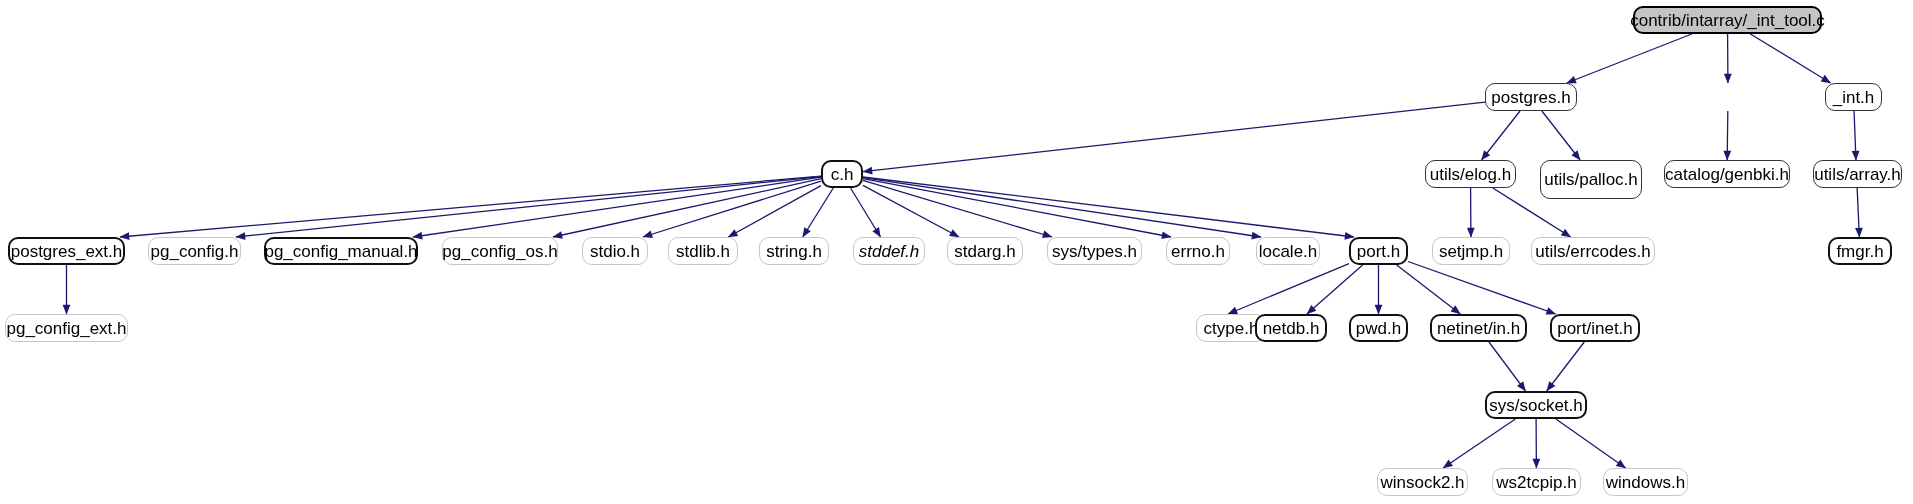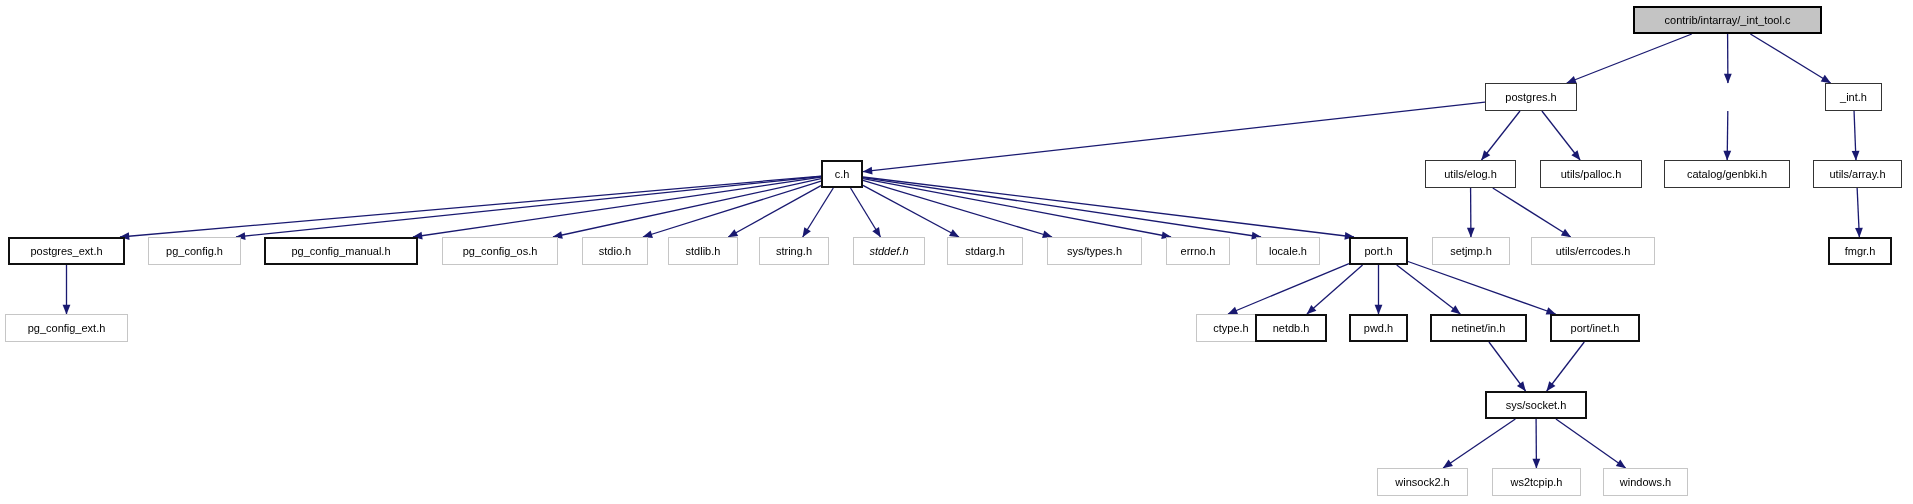--- a/index.html
+++ b/index.html
@@ -9,22 +9,22 @@
     position: relative; overflow: hidden;
     font-family: "Liberation Sans", "DejaVu Sans", sans-serif;
   }
   #canvas { position: absolute; inset: 0; width: 1913px; height: 504px; }
   #edges { position: absolute; left: 0; top: 0; width: 1913px; height: 504px; display: block; }
   #nodes { position: absolute; left: 0; top: 0; width: 100%; height: 100%; }
   .node {
     position: absolute; box-sizing: border-box;
     display: flex; align-items: center; justify-content: center;
     background: #ffffff; color: var(--text, #000);
-    font-size: 11px; line-height: 1; white-space: nowrap;
-    cursor: pointer; z-index: 2;
+    font-size: 17px; line-height: 1; white-space: nowrap;
+    cursor: pointer; z-index: 2; border-radius: 10px;
   }
   .node.root   { background: var(--root-fill, #c4c4c4); border: 2px solid #000; }
   .node.strong { border: 2px solid var(--border-strong, #111); }
   .node.normal { border: 1.5px solid var(--border-normal, #333); }
   .node.leaf   { border: 1.5px solid var(--border-leaf, #c6c6c6); }
 </style>
 </head>
 <body style="background: rgb(255, 255, 255);">
 
 <div id="canvas">
@@ -71,21 +71,21 @@
         <line x1="1536.090909090909" y1="419" x2="1536.409090909091" y2="468" stroke="#191970" stroke-width="1.3" marker-end="url(#arrowhead)"></line>
         <line x1="1555.909090909091" y1="419" x2="1625.590909090909" y2="468" stroke="#191970" stroke-width="1.3" marker-end="url(#arrowhead)"></line>
       </g>
   </svg>
   <div id="nodes">
       <div class="node root" style="left: 1633px; top: 6px; width: 189px; height: 28px;">contrib/intarray/_int_tool.c</div>
       <div class="node normal" style="left: 1485px; top: 83px; width: 92px; height: 28px;">postgres.h</div>
       <div class="node normal" style="left: 1825px; top: 83px; width: 57px; height: 28px;">_int.h</div>
       <div class="node strong" style="left: 821px; top: 160px; width: 42px; height: 28px;">c.h</div>
       <div class="node normal" style="left: 1425px; top: 160px; width: 91px; height: 28px;">utils/elog.h</div>
-      <div class="node normal" style="left: 1540px; top: 160px; width: 102px; height: 28px;">utils/palloc.h</div>
+      <div class="node normal" style="left: 1540px; top: 160px; width: 102px; height: 39px;">utils/palloc.h</div>
       <div class="node normal" style="left: 1664px; top: 160px; width: 126px; height: 28px;">catalog/genbki.h</div>
       <div class="node normal" style="left: 1813px; top: 160px; width: 89px; height: 28px;">utils/array.h</div>
       <div class="node strong" style="left: 8px; top: 237px; width: 117px; height: 28px;">postgres_ext.h</div>
       <div class="node leaf" style="left: 148px; top: 237px; width: 93px; height: 28px;">pg_config.h</div>
       <div class="node strong" style="left: 264px; top: 237px; width: 154px; height: 28px;">pg_config_manual.h</div>
       <div class="node leaf" style="left: 442px; top: 237px; width: 116px; height: 28px;">pg_config_os.h</div>
       <div class="node leaf" style="left: 582px; top: 237px; width: 66px; height: 28px;">stdio.h</div>
       <div class="node leaf" style="left: 668px; top: 237px; width: 70px; height: 28px;">stdlib.h</div>
       <div class="node leaf" style="left: 759px; top: 237px; width: 70px; height: 28px;">string.h</div>
       <div class="node leaf" style="left: 853px; top: 237px; width: 72px; height: 28px; font-style: italic;">stddef.h</div>

